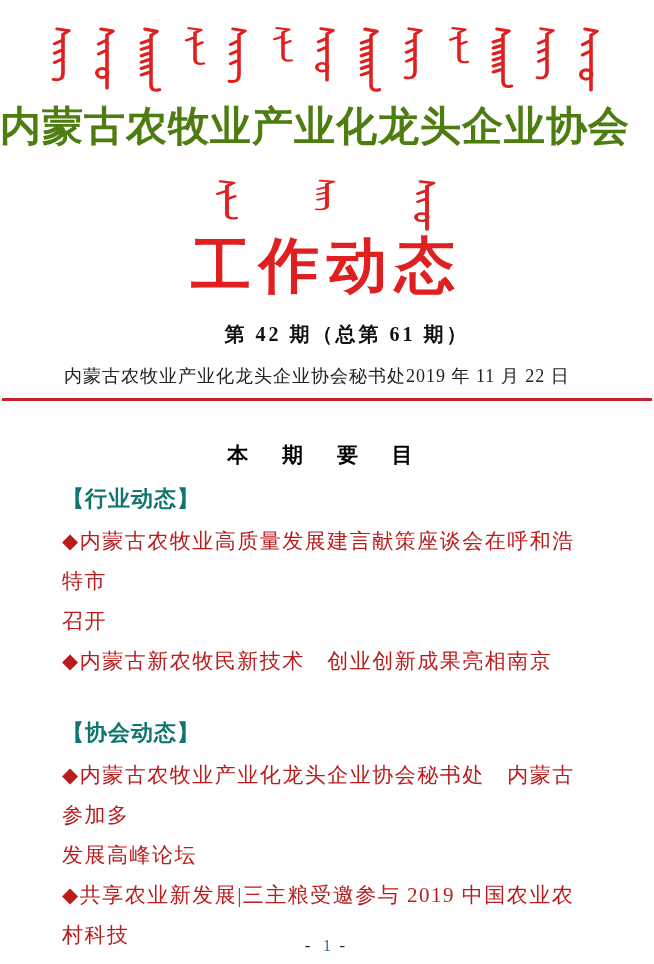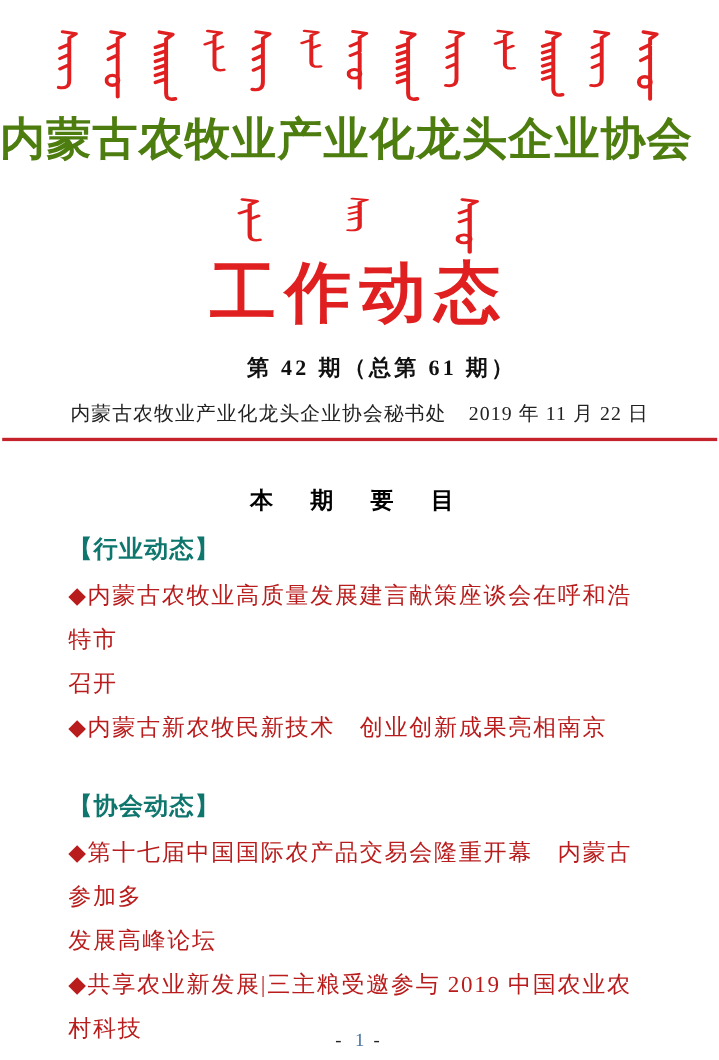--- a/index.html
+++ b/index.html
@@ -21,21 +21,21 @@
   }
   .work-title{
     margin:2px 0 0 0;text-align:center;color:#e02020;
     font-size:60px;font-weight:bold;letter-spacing:8px;line-height:1.1;
   }
   .issue-line{
     margin-top:22px;text-align:center;font-weight:bold;
     font-size:20px;letter-spacing:3px;color:#111;padding-left:40px;
   }
   .pub-row{
-    display:flex;justify-content:space-between;align-items:baseline;
+    display:flex;justify-content:flex-start;align-items:baseline;
     padding:0 64px;margin-top:16px;font-size:18px;color:#222;letter-spacing:1px;
   }
   .red-rule{height:3px;background:#c4232b;margin:10px 2px 0 2px;border:none;}
   
   .contents-title{
     margin-top:40px;text-align:center;font-weight:bold;font-size:21px;
     letter-spacing:14px;color:#000000;
     font-family:"Liberation Sans","DejaVu Sans",sans-serif;
   }
   .toc{padding:0 58px 0 62px;}
@@ -154,21 +154,21 @@
 
     <div class="sec-heading">【行业动态】</div>
     <div class="items-block">
       <p class="item-line">◆内蒙古农牧业高质量发展建言献策座谈会在呼和浩特市</p>
       <p class="item-line">召开</p>
       <p class="item-line">◆内蒙古新农牧民新技术　创业创新成果亮相南京</p>
     </div>
 
     <div class="sec-heading second">【协会动态】</div>
     <div class="items-block">
-      <p class="item-line">◆第十七届中国国际农产品交易会隆重开幕　内蒙古参加多</p>
+      <p class="item-line">◆内蒙古农牧业产业化龙头企业协会秘书处　内蒙古参加多</p>
       <p class="item-line">发展高峰论坛</p>
       <p class="item-line">◆共享农业新发展|三主粮受邀参与 2019 中国农业农村科技</p>
       <p class="item-line">发展高峰论坛</p>
     </div>
 
   </div>
 
   <div class="footer"><span>-</span> <span class="page-num">1</span> <span>-</span></div>
 
 </div>

